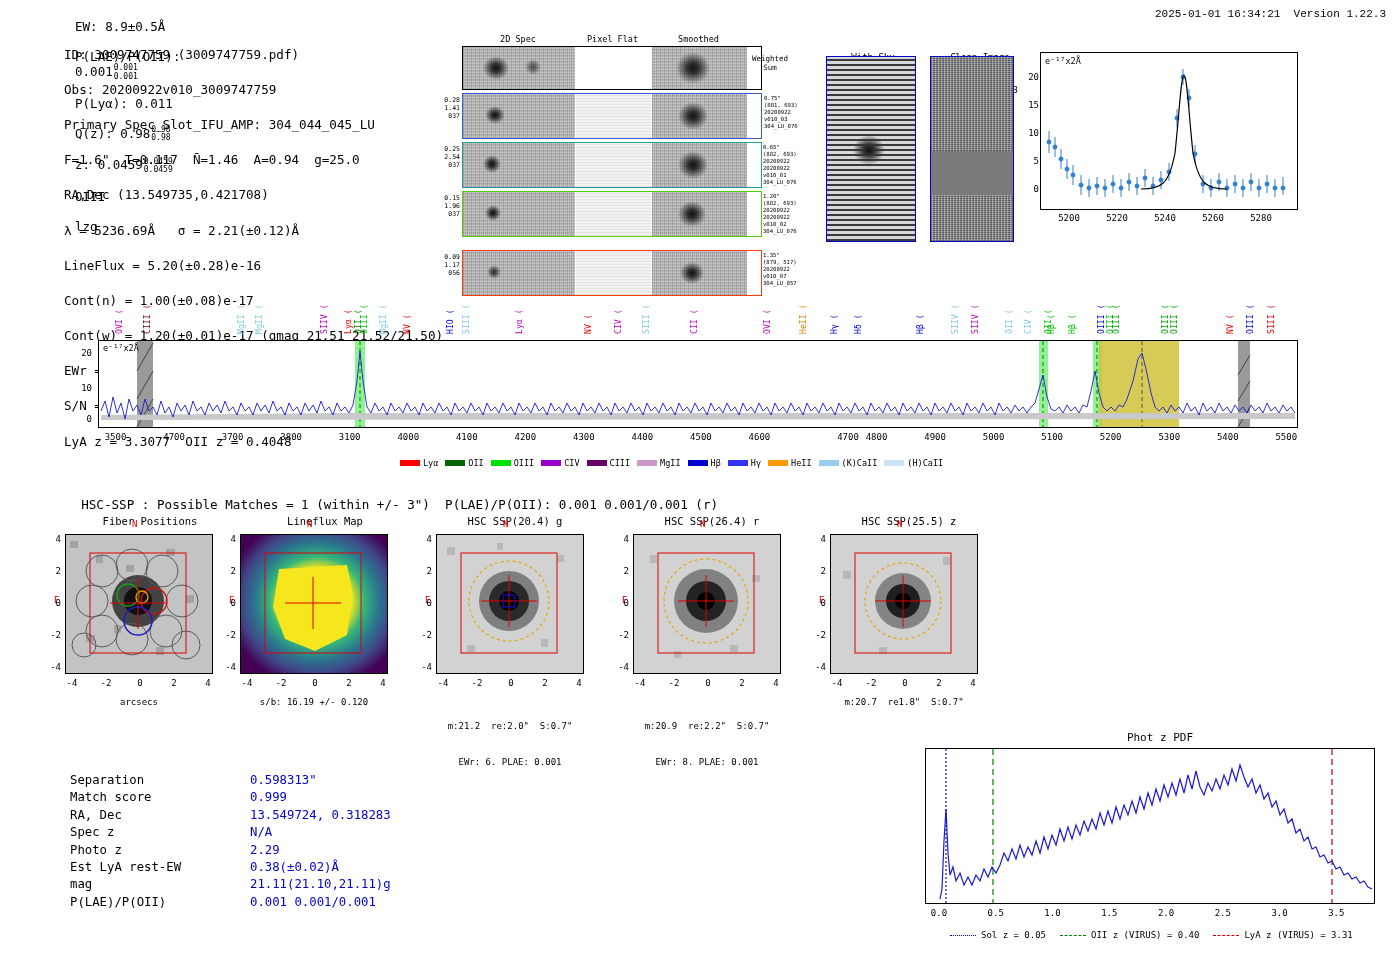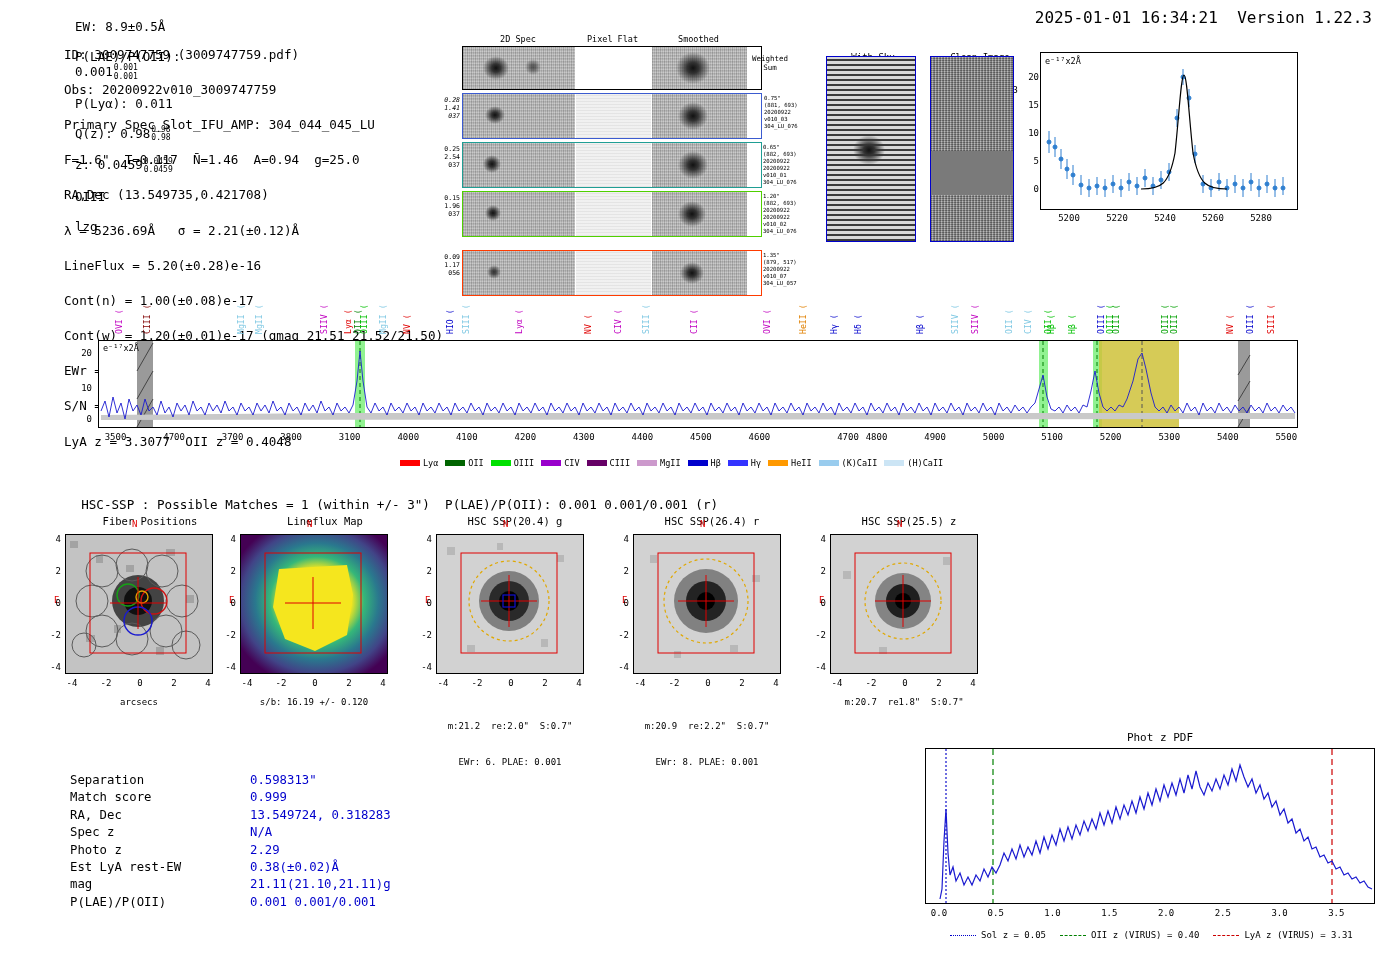--- a/index.html
+++ b/index.html
@@ -2,21 +2,21 @@
 <html><head>
 <meta charset="utf-8">
 <style>
   html,body{margin:0;padding:0;background:#ffffff;}
   body{width:1400px;height:953px;position:relative;font-family:"DejaVu Sans Mono",monospace;color:#000;}
   .mono{font-family:"DejaVu Sans Mono",monospace;}
   .abs{position:absolute;}
 
   
   #header-line{left:60px;top:4px;font-size:12.5px;white-space:pre;}
-  #datestamp{right:28px;top:8px;font-size:16px;white-space:pre;}
+  #datestamp{right:14px;top:8px;font-size:11px;white-space:pre;font-family:Liberation Mono, monospace;}
   .frac{display:inline-block;vertical-align:middle;font-size:8px;line-height:1.02;text-align:left;margin-left:1px;}
 
   
   #info-block{left:64px;top:28px;font-size:12.6px;line-height:17.6px;white-space:pre;}
 
   
   #spec2d{left:462px;top:34px;width:300px;}
   .panel-title{font-size:8.5px;text-align:center;color:#000;}
   .strip{position:relative;height:44px;margin-bottom:3px;}
   .cellA{position:absolute;left:0;top:0;width:112px;height:100%;}
@@ -116,21 +116,21 @@
     </div>
     <div class="cellB" style="background:#fff;"></div>
     <div class="cellC noise">
       <div class="blob" style="left:24px;top:5px;width:34px;height:32px;"></div>
     </div>
     <div class="wsum" style="top:7px;"><span style="white-space:pre-line;">Weighted
 Sum</span></div>
   </div>
 
   <div class="strip" style="border:1.6px solid #3b5bd0;box-sizing:content-box;margin-top:3px;">
-    <div class="lblL" style="white-space:pre-line;font-style:italic;">0.28
+    <div class="lblL" style="white-space:pre-line;">0.28
 1.41
 037</div>
     <div class="cellA noise">
         <div class="blob" style="left:22px;top:12px;width:20px;height:18px;"></div>
       </div>
     <div class="cellB flat"></div>
     <div class="cellC noise">
         <div class="blob" style="left:26px;top:8px;width:30px;height:28px;"></div>
       </div>
     <div class="lblR" style="right:-47px;" style2="">0.75"

